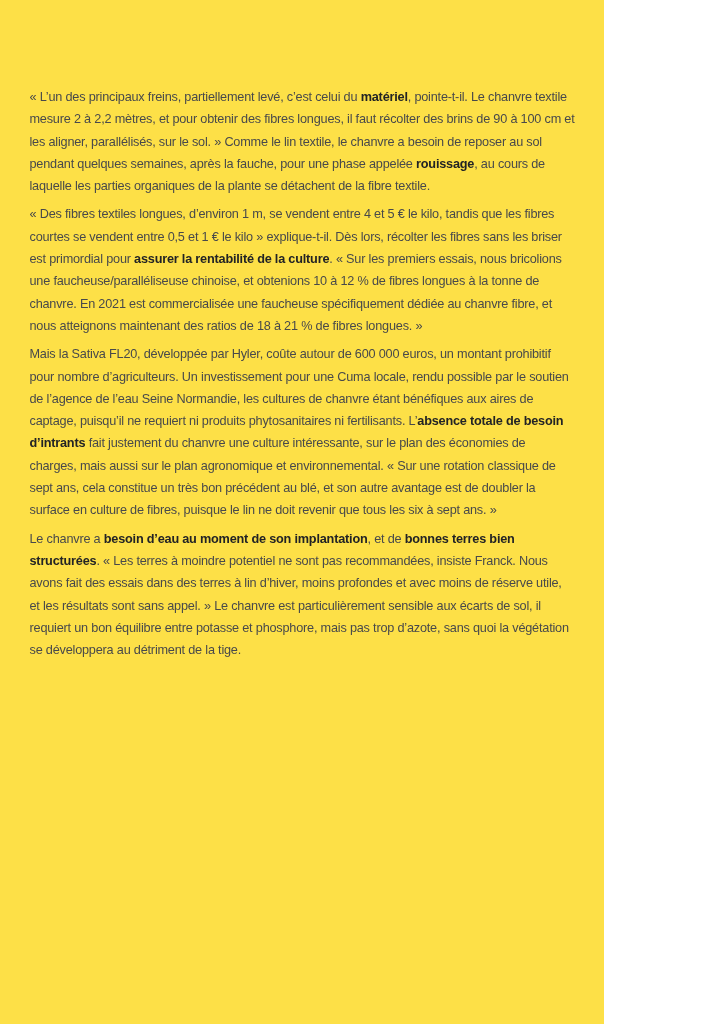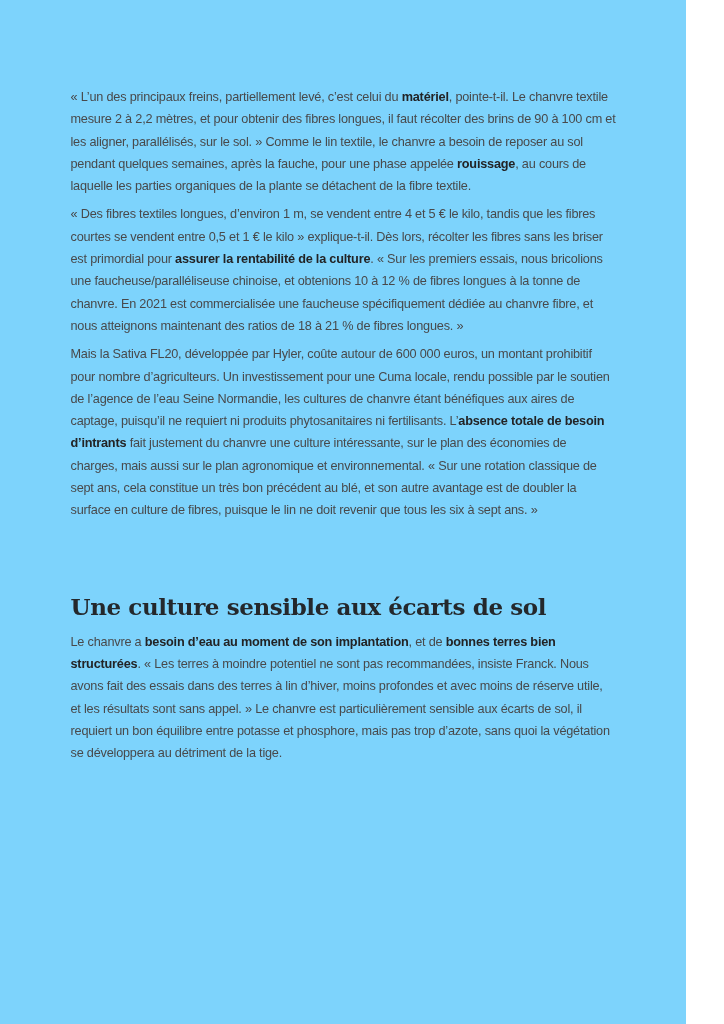--- a/index.html
+++ b/index.html
@@ -7,23 +7,23 @@
     padding: 0;
   }
   body {
     width: 724px;
     height: 1024px;
     background: #ffffff;
     overflow: hidden;
     font-family: "Liberation Sans", sans-serif;
   }
   .page {
-    width: 686px;
+    width: 604px;
     height: 1024px;
-    background: #7dd3fc;
+    background: #fde047;
     position: relative;
   }
   .article {
     width: 545px;
     margin: 0 auto;
     padding-top: 86px;
   }
   .article p {
     margin: 0 0 6px 0;
     font-size: 12.7px;
@@ -47,16 +47,15 @@
   }
 </style>
 </head>
 <body>
 
 <div class="page">
   <div class="article">
     <p><span>« L’un des principaux freins, partiellement levé, c’est celui du </span><strong>matériel</strong><span>, pointe-t-il. Le chanvre textile mesure 2 à 2,2 mètres, et pour obtenir des fibres longues, il faut récolter des brins de 90 à 100 cm et les aligner, parallélisés, sur le sol. » Comme le lin textile, le chanvre a besoin de reposer au sol pendant quelques semaines, après la fauche, pour une phase appelée </span><strong>rouissage</strong><span>, au cours de laquelle les parties organiques de la plante se détachent de la fibre textile.</span></p>
     <p><span>« Des fibres textiles longues, d’environ 1 m, se vendent entre 4 et 5 € le kilo, tandis que les fibres courtes se vendent entre 0,5 et 1 € le kilo » explique-t-il. Dès lors, récolter les fibres sans les briser est primordial pour </span><strong>assurer la rentabilité de la culture</strong><span>. « Sur les premiers essais, nous bricolions une faucheuse/paralléliseuse chinoise, et obtenions 10 à 12 % de fibres longues à la tonne de chanvre. En 2021 est commercialisée une faucheuse spécifiquement dédiée au chanvre fibre, et nous atteignons maintenant des ratios de 18 à 21 % de fibres longues. »</span></p>
     <p><span>Mais la Sativa FL20, développée par Hyler, coûte autour de 600 000 euros, un montant prohibitif pour nombre d’agriculteurs. Un investissement pour une Cuma locale, rendu possible par le soutien de l’agence de l’eau Seine Normandie, les cultures de chanvre étant bénéfiques aux aires de captage, puisqu’il ne requiert ni produits phytosanitaires ni fertilisants. L’</span><strong>absence totale de besoin d’intrants</strong><span> fait justement du chanvre une culture intéressante, sur le plan des économies de charges, mais aussi sur le plan agronomique et environnemental. « Sur une rotation classique de sept ans, cela constitue un très bon précédent au blé, et son autre avantage est de doubler la surface en culture de fibres, puisque le lin ne doit revenir que tous les six à sept ans. »</span></p>
-    <h2>Une culture sensible aux écarts de sol</h2>
     <p><span>Le chanvre a </span><strong>besoin d’eau au moment de son implantation</strong><span>, et de </span><strong>bonnes terres bien structurées</strong><span>. « Les terres à moindre potentiel ne sont pas recommandées, insiste Franck. Nous avons fait des essais dans des terres à lin d’hiver, moins profondes et avec moins de réserve utile, et les résultats sont sans appel. » Le chanvre est particulièrement sensible aux écarts de sol, il requiert un bon équilibre entre potasse et phosphore, mais pas trop d’azote, sans quoi la végétation se développera au détriment de la tige.</span></p>
   </div>
 </div>
 
 </body></html>

